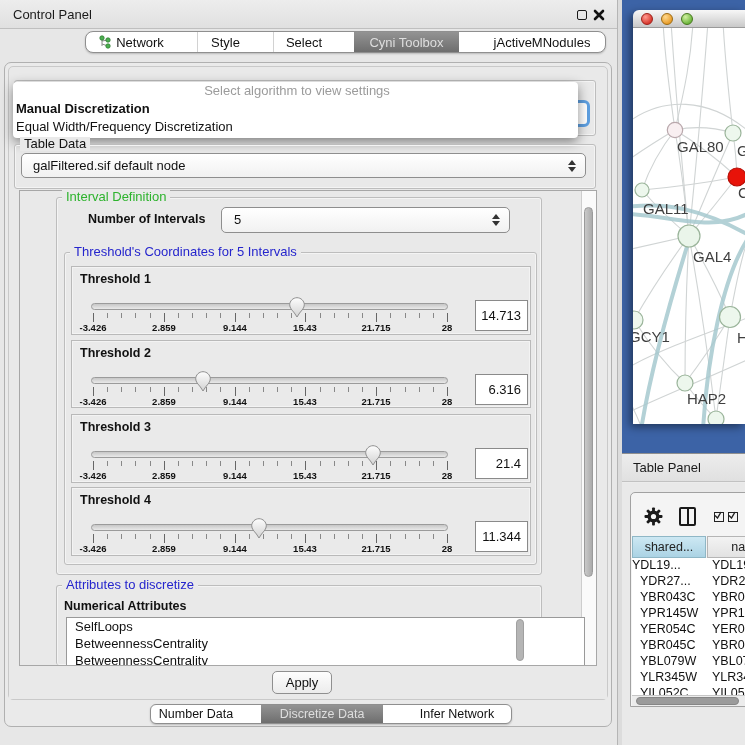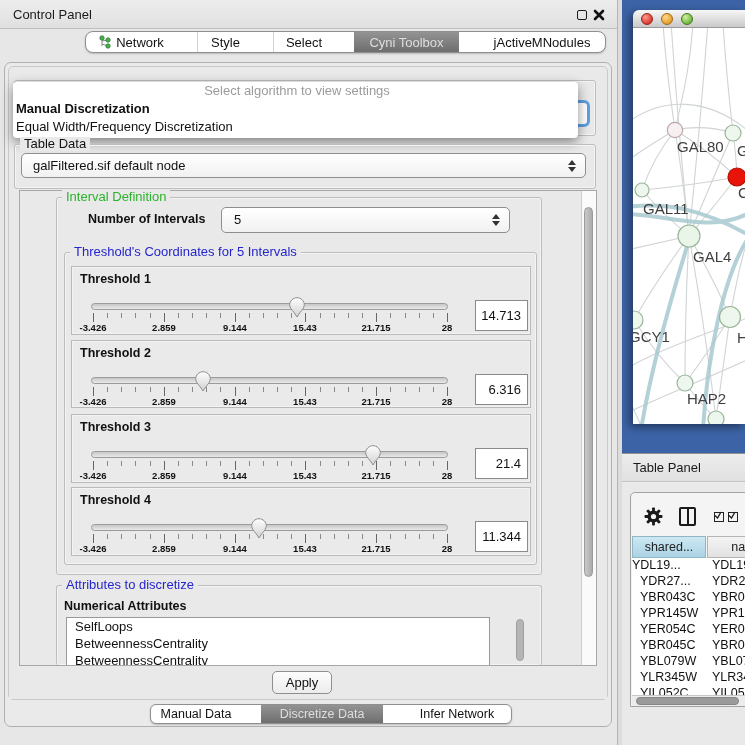--- a/index.html
+++ b/index.html
@@ -184,33 +184,33 @@
   <span class="ticklab" style="left:340px;">28</span>
   <svg class="thumb" style="left:179px;" width="16" height="21" viewBox="0 0 16 21">
       <path d="M8 0.7 C12 0.7 15.3 4 15.3 7.8 C15.3 11 13 13 10.6 16 L8 20 L5.4 16 C3 13 0.7 11 0.7 7.8 C0.7 4 4 0.7 8 0.7 Z" fill="url(#thg1)" stroke="#8f8f8f" stroke-width="1"></path>
     </svg>
   <div class="valuebox">11.344</div>
 </div>
 
 <div class="groupbox" style="left:56px;top:585px;width:486px;height:80px;border-bottom:none;"></div>
 <div class="grouptitle" style="left:62px;top:578px;color:#2525cd;">Attributes to discretize</div>
 <div class="abs" style="left:64px;top:599px;font-size:12.5px;font-weight:bold;color:#111;">Numerical Attributes</div>
-<div class="abs" style="left:66px;top:617px;width:424px;height:48px;background:#fff;border:1px solid #999;border-bottom:none;overflow:hidden;">
+<div class="abs" style="left:66px;top:617px;width:519px;height:48px;background:#fff;border:1px solid #999;border-bottom:none;overflow:hidden;">
   <div style="font-size:13px;line-height:17px;padding-left:8px;color:#111;">SelfLoops</div>
   <div style="font-size:13px;line-height:17px;padding-left:8px;color:#111;">BetweennessCentrality</div>
   <div style="font-size:13px;line-height:17px;padding-left:8px;color:#111;">BetweennessCentrality</div>
 </div>
 <div class="abs" style="left:516px;top:619px;width:8px;height:42px;border-radius:4px;background:#b5b5b5;border:1px solid #a0a0a0;"></div>
 
 <div class="abs" style="left:9px;top:667px;width:598px;height:32px;background:#e9e9e9;"></div>
 <div class="abs" style="left:272px;top:671px;width:60px;height:23px;background:linear-gradient(#fdfdfd,#ececec);border:1px solid #8f8f8f;border-radius:5px;text-align:center;line-height:21px;font-size:13px;color:#111;"><span>Apply</span></div>
 
 <div class="seg" style="left:150px;top:704px;height:20px;border-radius:6px;">
   <div class="item" style="width:90px;font-size:12.5px;">
-      <span>Manual Data</span>
+      <span>Number Data</span>
     </div>
   <div class="item sel" style="width:122px;font-size:12.5px;">
       <span>Discretize Data</span>
     </div>
   <div class="item" style="width:108px;font-size:12.5px;">
       <span>Infer Network</span>
     </div>
 </div>
 
 <div class="abs" style="left:617px;top:0;width:5px;height:745px;background:#dcdcdc;border-left:1px solid #b5b5b5;"></div>

